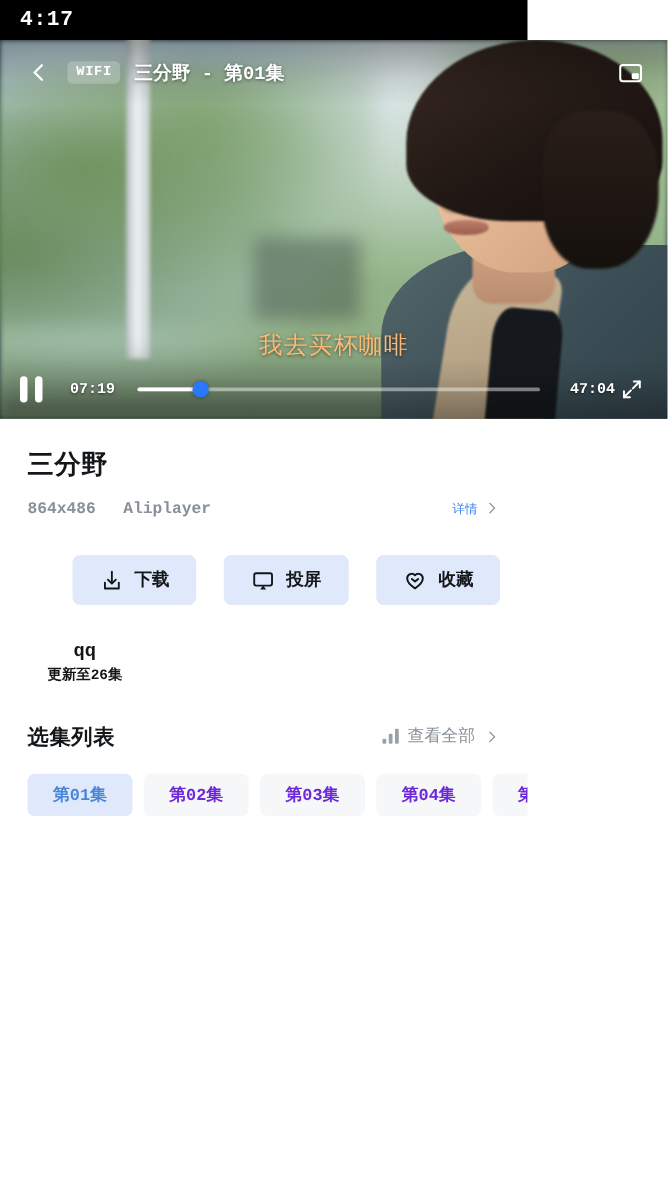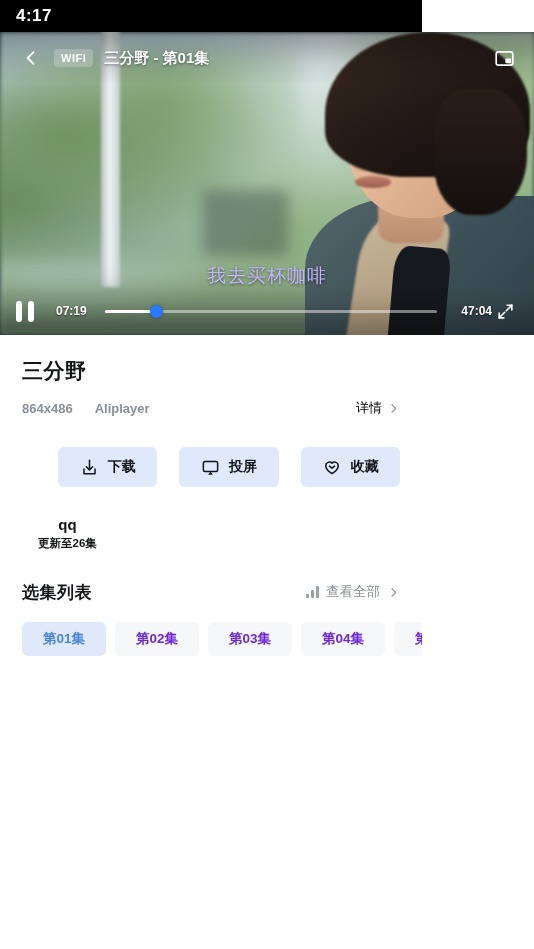--- a/index.html
+++ b/index.html
@@ -2,21 +2,21 @@
 <html><head>
 <meta charset="utf-8">
 <style>
   * { margin:0; padding:0; box-sizing:border-box; }
   html,body { width:534px; height:949px; }
   body {
     font-family:"Liberation Sans","DejaVu Sans",sans-serif;
     background:#ffffff;
     overflow:hidden;
   }
-  .phone { position:relative; width:422px; height:949px; background:#fff; }
+  .phone { position:relative; width:422px; height:949px; background:#fff;font-family:Liberation Mono, monospace; }
 
   
   .statusbar {
     height:32px; background:#000; color:#fff;
     display:flex; align-items:center; padding-left:16px;
   }
   .statusbar .clock { font-size:17px; font-weight:bold; letter-spacing:.5px; }
 
   
   .video { position:relative; width:534px; height:303px; overflow:hidden; background:#20303a; }
@@ -117,21 +117,21 @@
     background:linear-gradient(180deg,#c07f6c,#9c5d4f); border-radius:46%; filter:blur(.8px);
   }
   .ear {
     position:absolute; left:61%; top:33%; width:9%; height:13%;
     background:linear-gradient(180deg,#e7b994,#cb9670); border-radius:48% 44% 50% 42%;
     filter:blur(.8px);
   }
 
   .subtitle {
     position:absolute; left:0; right:0; bottom:46px; text-align:center;
-    color:#c4b5fd; font-size:19px; letter-spacing:1px;
+    color:#fdba74; font-size:19px; letter-spacing:1px;
     text-shadow:0 1px 3px rgba(0,0,0,.55);
   }
 
   
   .video-top {
     position:absolute; top:0; left:0; right:0; height:52px;
     display:flex; align-items:center; padding:0 14px;
     background:linear-gradient(180deg, rgba(0,0,0,.34) 0%, rgba(0,0,0,.10) 60%, rgba(0,0,0,0) 100%);
   }
   .back-btn { width:34px; height:34px; display:flex; align-items:center; justify-content:center; }
@@ -164,21 +164,21 @@
   }
   .fs-btn { width:26px; height:26px; display:flex; align-items:center; justify-content:center; }
 
   
   .info { padding:22px 22px 0 22px; }
   .show-title { font-size:21px; font-weight:bold; color:#14171a; letter-spacing:.5px; }
   .meta-row { display:flex; align-items:center; margin-top:14px; }
   .meta { font-size:13px; color:#8a9099; font-weight:bold; }
   .meta + .meta { margin-left:22px; }
   .detail-link { margin-left:auto; display:flex; align-items:center; gap:5px; }
-  .detail-link span { font-size:13px; color:#000000; }
+  .detail-link span { font-size:10px; color:#3b82f6; }
 
   
   .actions { display:flex; gap:22px; padding:30px 22px 0 22px;margin-left:36px; }
   .act-btn {
     flex:1; height:40px; background:#dfe9fb; border-radius:6px;
     display:flex; align-items:center; justify-content:center; gap:9px;
   }
   .act-btn span { font-size:14px; color:#14171a; font-weight:bold; }
 
   

